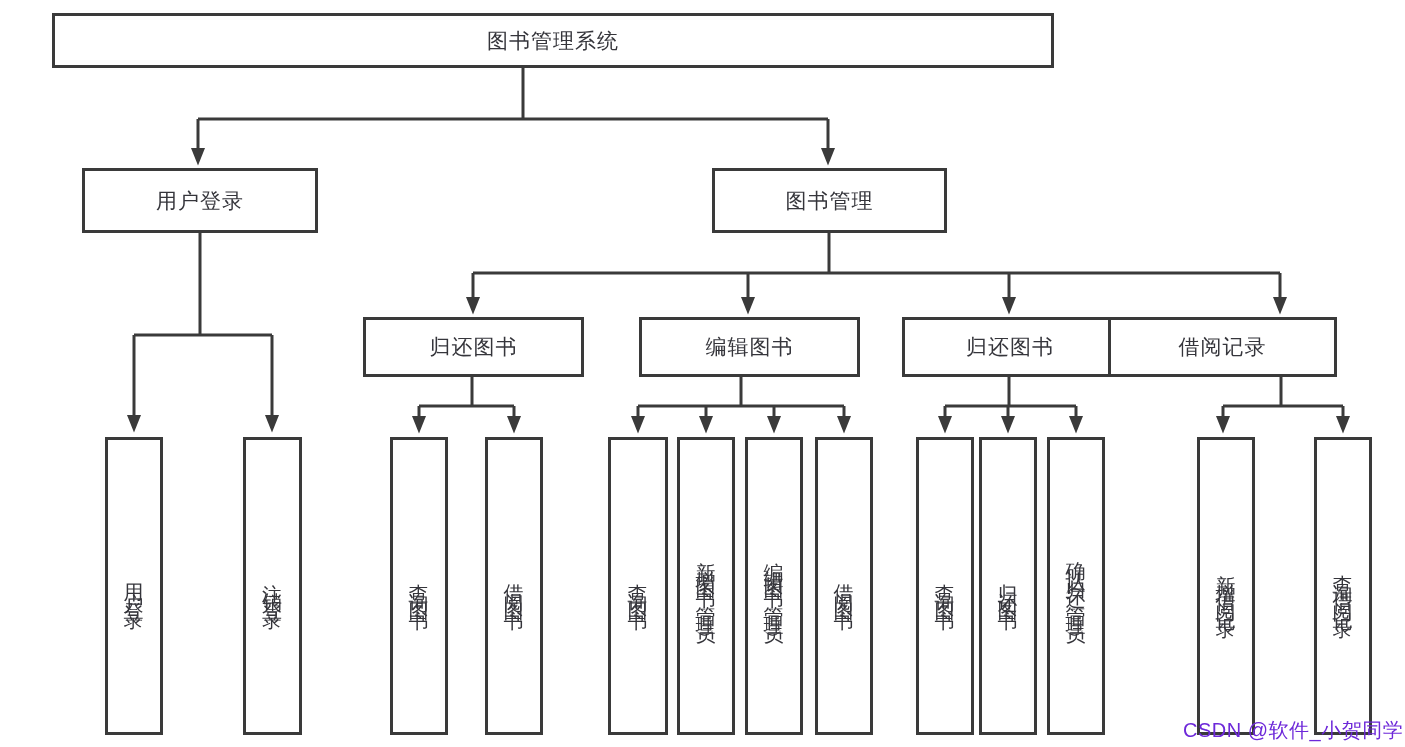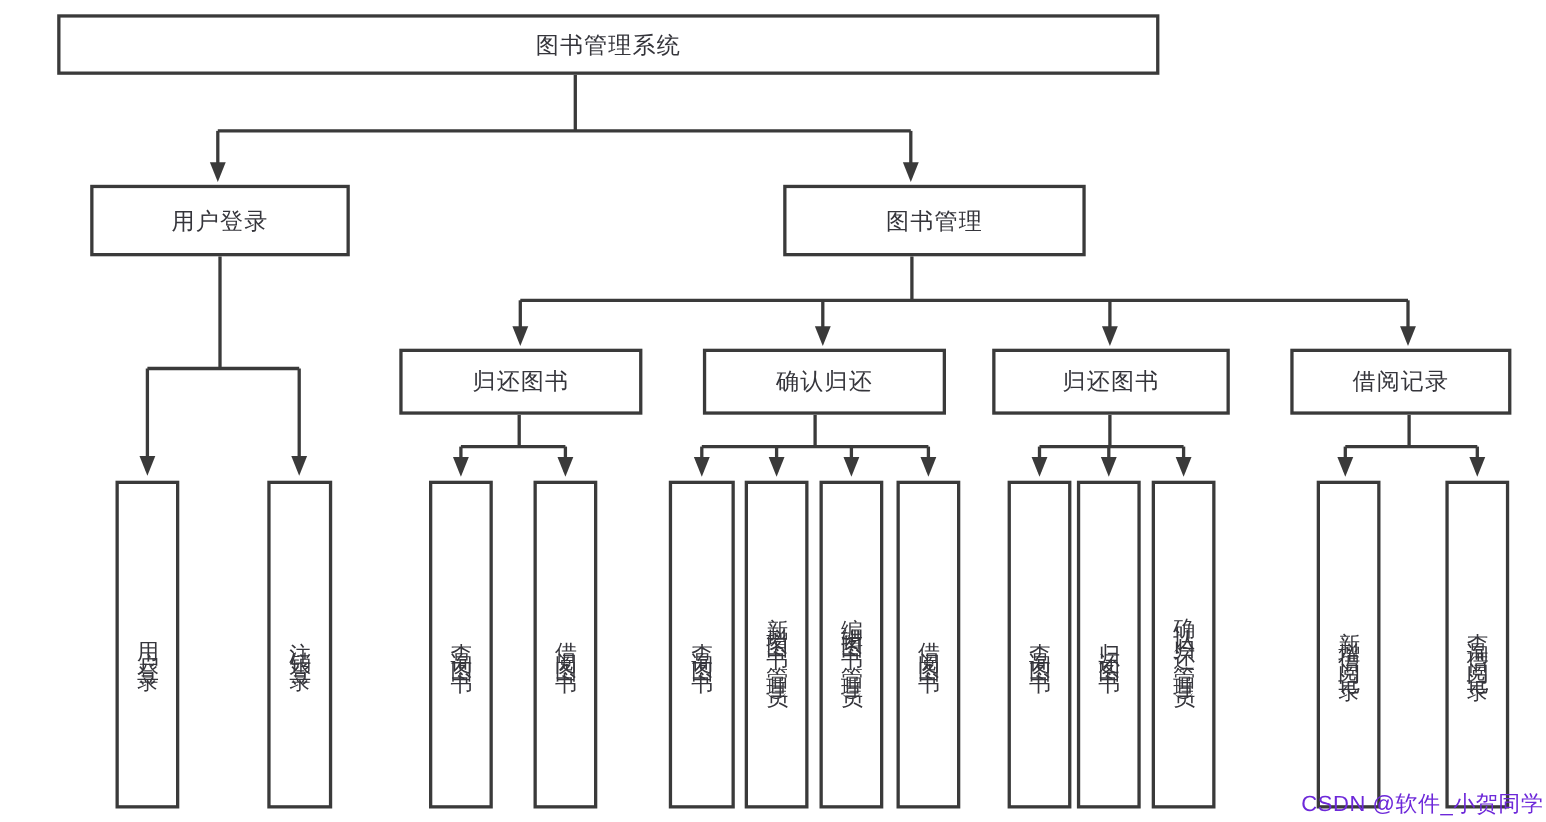--- a/index.html
+++ b/index.html
@@ -36,25 +36,25 @@
     left:1183px; top:717px;
     font-size:20px;
     color:#6d28d9;
     letter-spacing:0.5px;
     white-space:nowrap;
     z-index:5;
   }
   
   .n-root  { left:21px;  top:13px;  width:1002px; height:55px;margin-left:31px; }
   .n-l2a   { left:82px;  top:168px; width:236px;  height:65px; }
-  .n-l2b   { left:712px; top:168px; width:275px;  height:65px; }
+  .n-l2b   { left:712px; top:168px; width:235px;  height:65px; }
   .n-l3a   { left:363px; top:317px; width:221px;  height:60px; }
   .n-l3b   { left:639px; top:317px; width:221px;  height:60px; }
   .n-l3c   { left:902px; top:317px; width:216px;  height:60px; }
-  .n-l3d   { left:1173px;top:317px; width:201px;  height:60px; }
+  .n-l3d   { left:1108px;top:317px; width:229px;  height:60px; }
   .vb { top:437px; height:298px; width:58px; }
   .n-g1a { left:105px; }  .n-g1b { left:243px; width:59px; }
   .n-g2a { left:390px; }  .n-g2b { left:485px; }
   .n-g3a { left:608px; width:60px; } .n-g3b { left:677px; } .n-g3c { left:745px; } .n-g3d { left:815px; }
   .n-g4a { left:916px; }  .n-g4b { left:979px; } .n-g4c { left:1047px; }
   .n-g5a { left:1197px; } .n-g5b { left:1314px; }
 </style>
 </head>
 <body>
 
@@ -106,21 +106,21 @@
     <span class="h-label">用户登录</span>
   </div>
   <div class="box n-l2b">
     <span class="h-label">图书管理</span>
   </div>
 
   <div class="box n-l3a">
     <span class="h-label">归还图书</span>
   </div>
   <div class="box n-l3b">
-    <span class="h-label">确认归还</span>
+    <span class="h-label">编辑图书</span>
   </div>
   <div class="box n-l3c">
     <span class="h-label">归还图书</span>
   </div>
   <div class="box n-l3d">
     <span class="h-label">借阅记录</span>
   </div>
 
   <div class="box vb n-g1a">
     <span class="v-label">用户登录</span>

